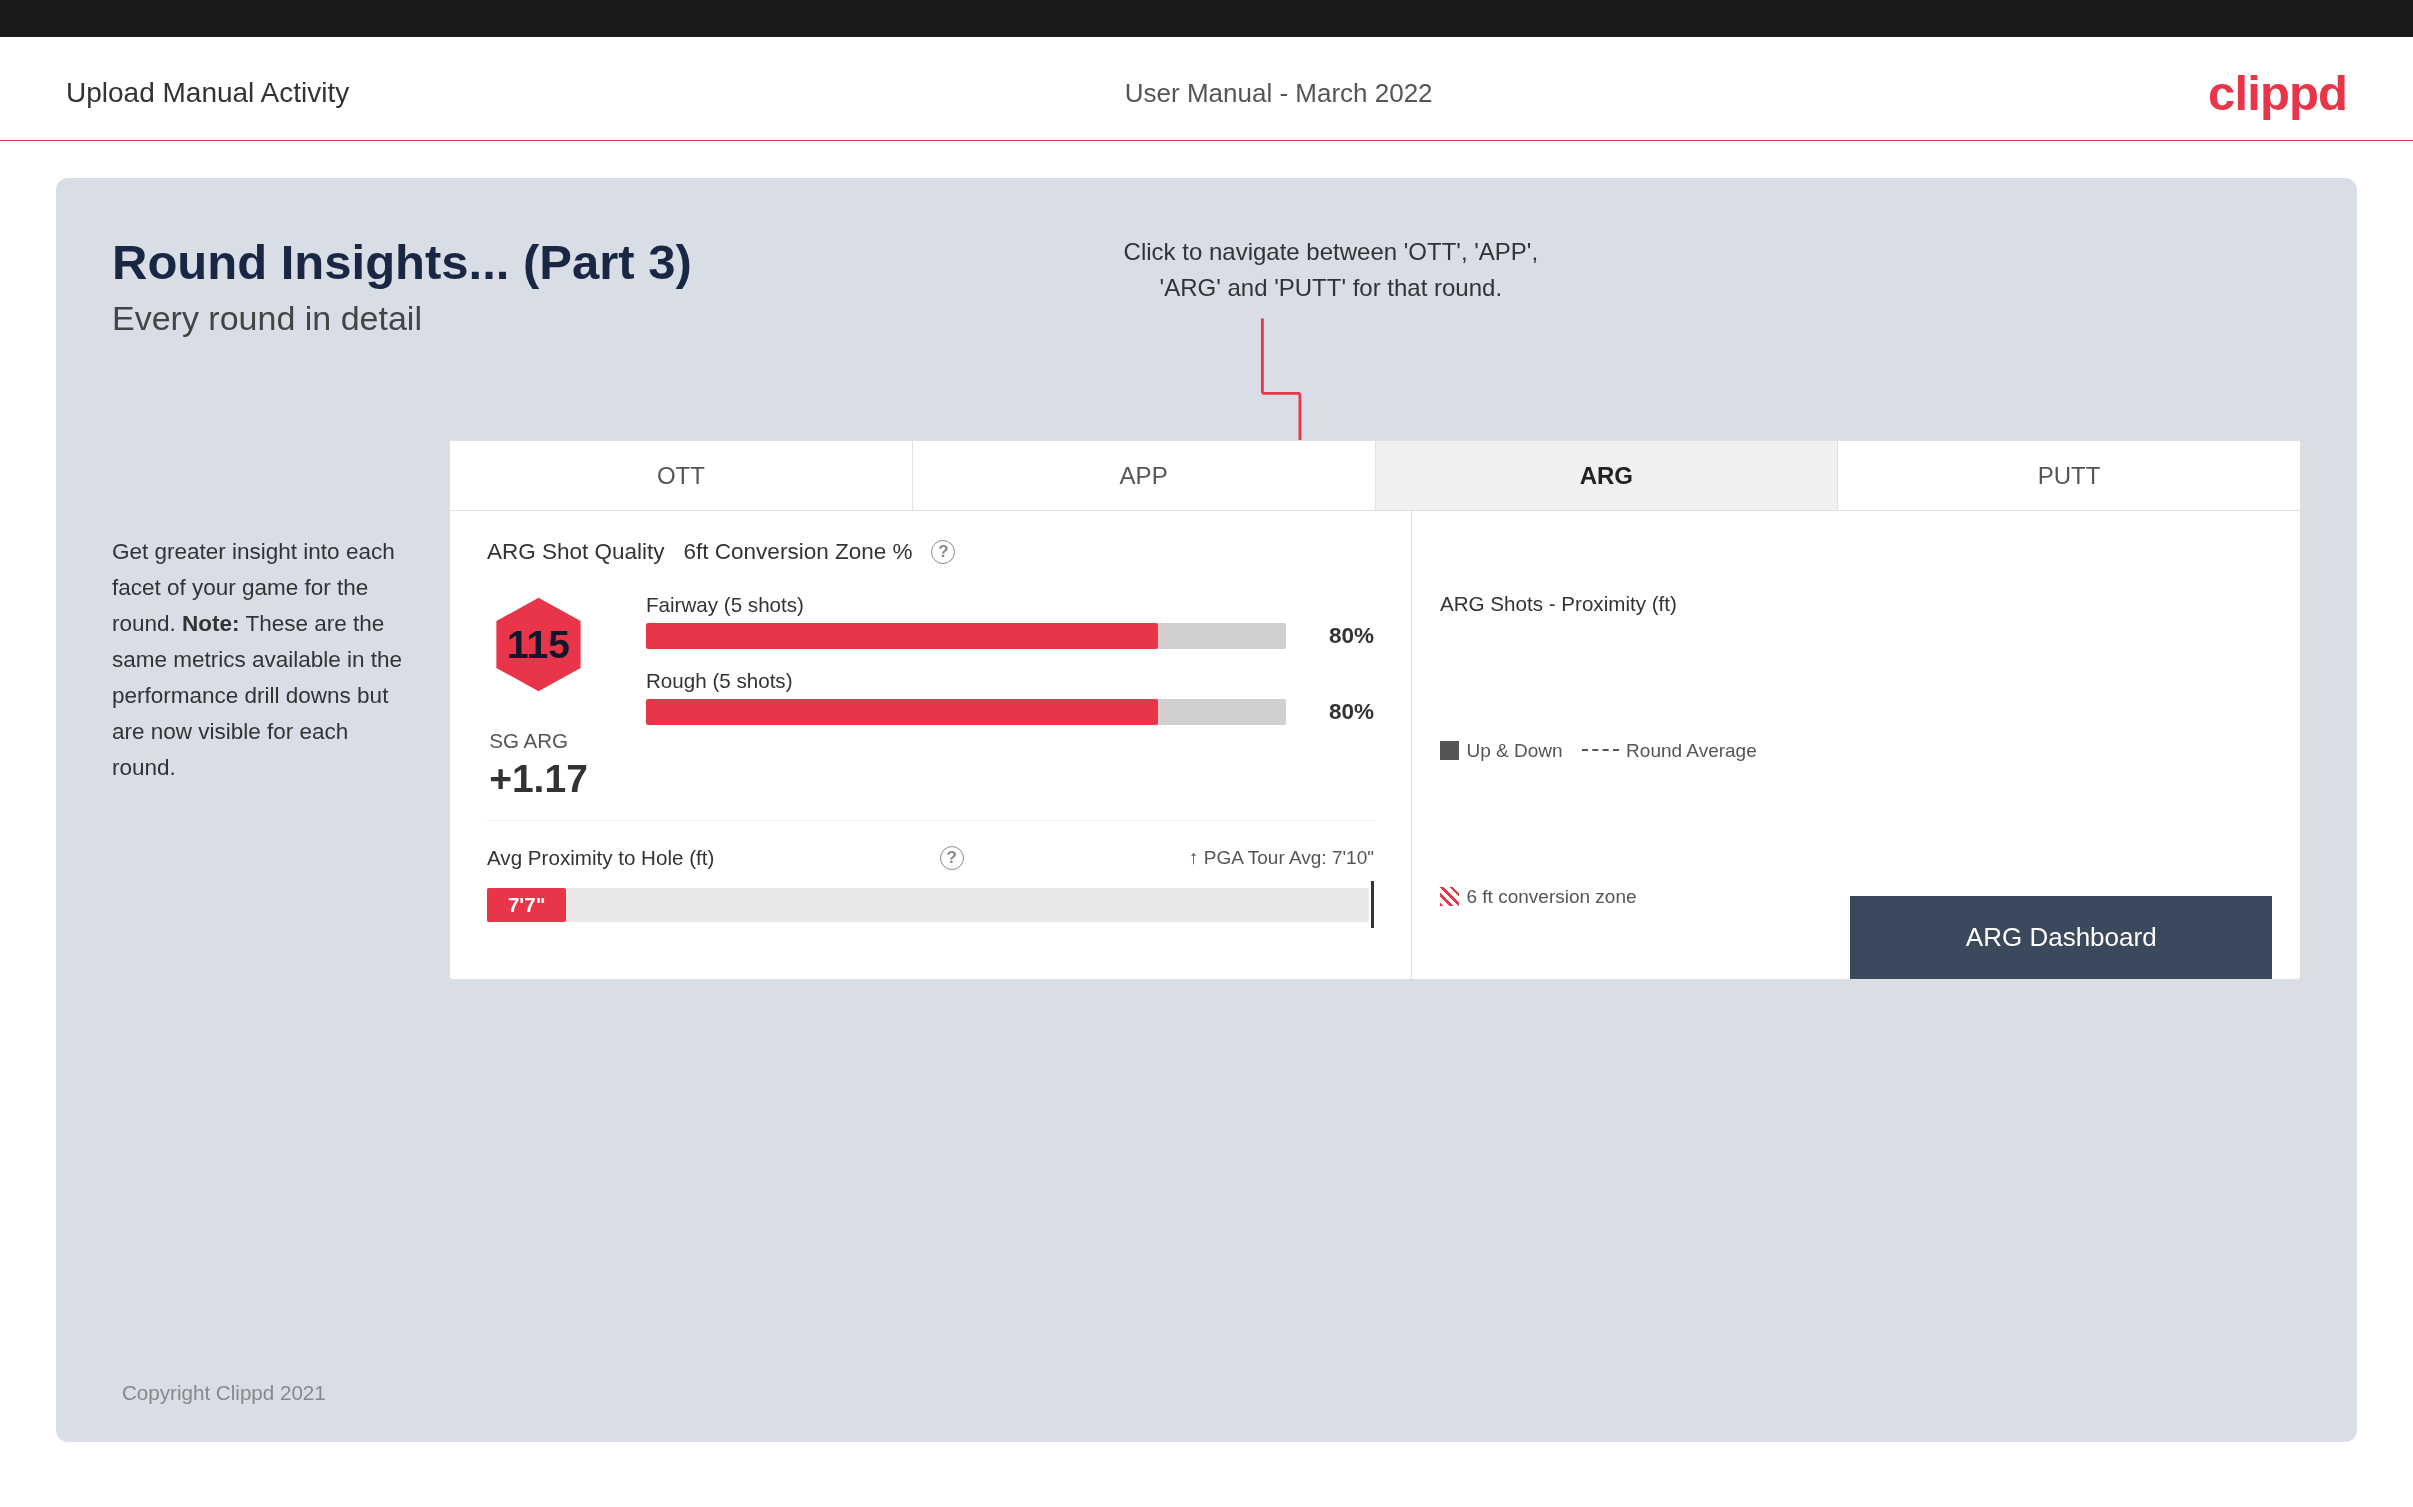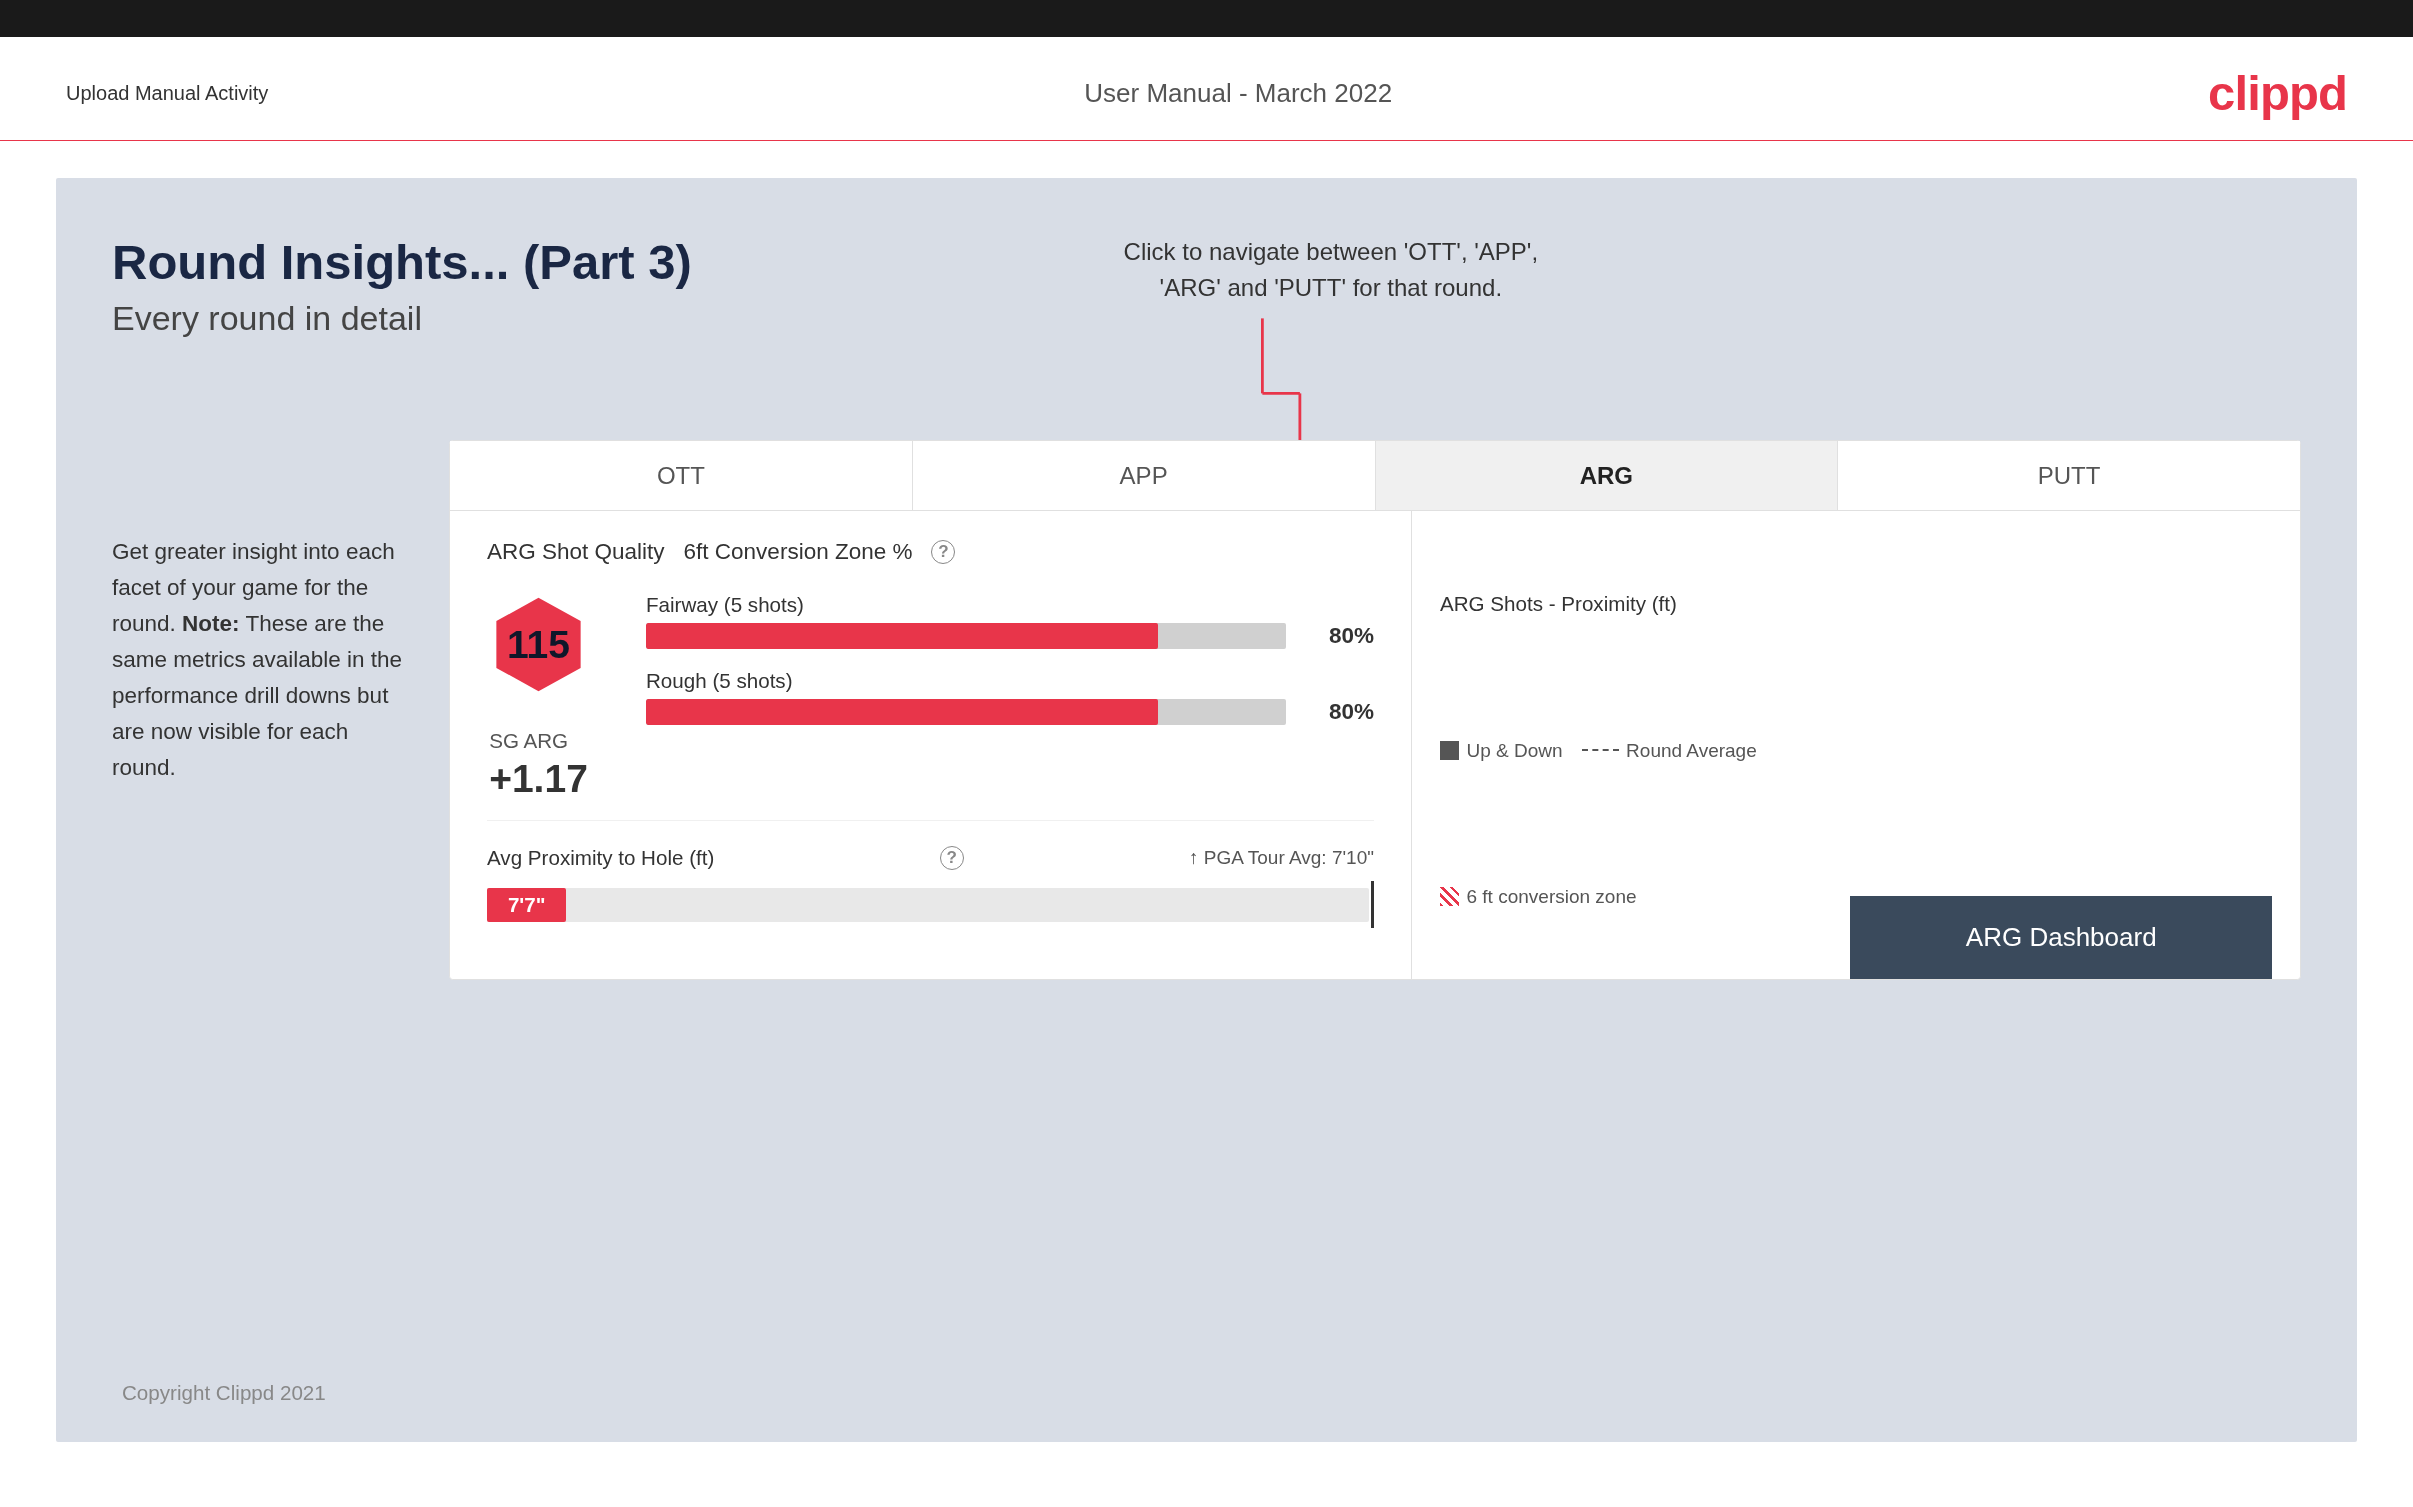--- a/index.html
+++ b/index.html
@@ -22,21 +22,21 @@
     .header {
       display: flex;
       align-items: center;
       justify-content: space-between;
       padding: 28px 66px 19px 66px;
       background: #fff;
       border-bottom: 1.9px solid #e8354a;
     }
 
     .header-left {
-      font-size: 20px;
+      font-size: 28px;
       color: #333;
       font-weight: 400;
     }
 
     .header-center {
       font-size: 26px;
       color: #555;
       font-weight: 400;
     }
 
@@ -45,21 +45,21 @@
       font-weight: 700;
       color: #e8354a;
       letter-spacing: -0.9px;
     }
 
     
     .main-content {
       background: #d8dde6;
       margin: 37px 56px;
       padding: 56px 56px 75px 56px;
-      border-radius: 2px;
+      border-radius: 12px;
       min-height: 1264px;
       position: relative;
     }
 
     .page-title {
       font-size: 49px;
       font-weight: 700;
       color: #1a2744;
       margin-bottom: 9.4px;
     }

